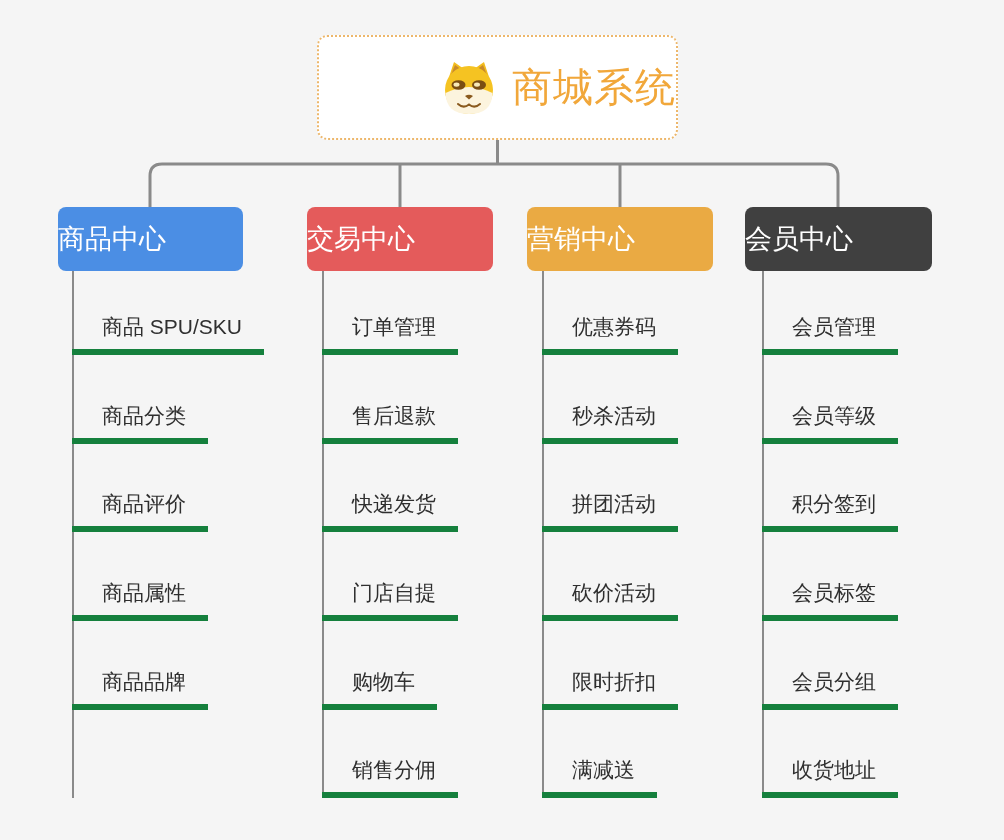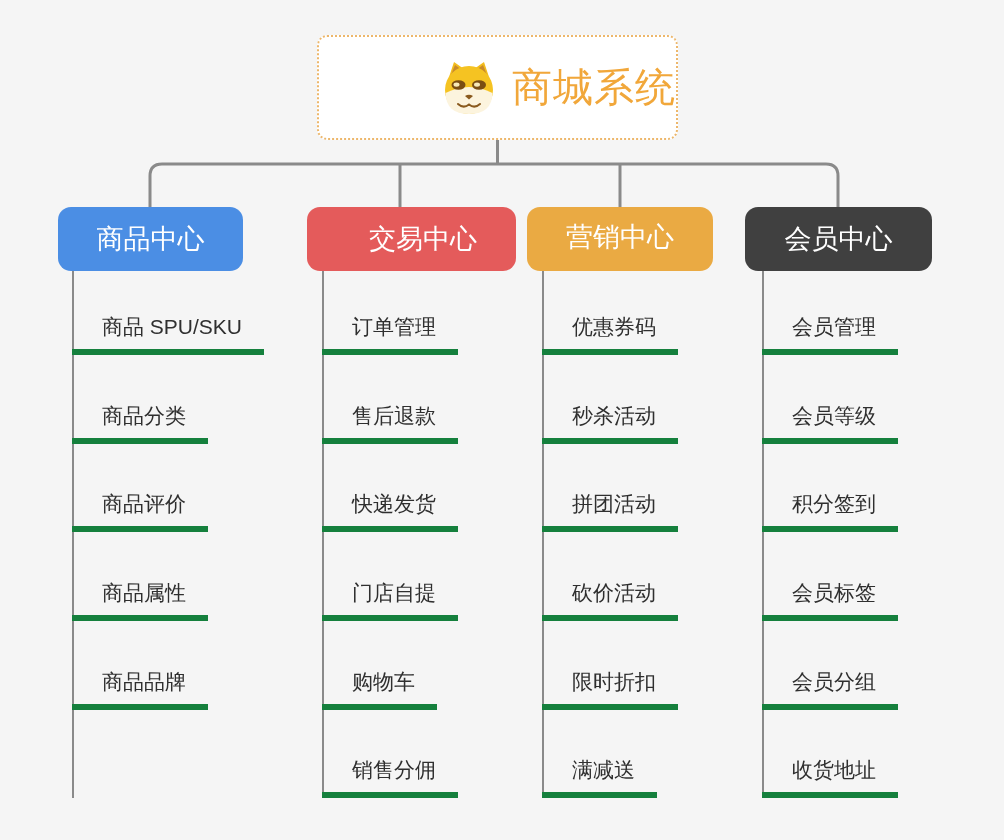--- a/index.html
+++ b/index.html
@@ -22,25 +22,25 @@
     position:absolute;left:317px;top:35px;width:361px;height:105px;
     background:#FFFFFF;border:2px dotted #EDB76B;border-radius:10px;
     box-sizing:border-box;
     display:flex;align-items:center;justify-content:flex-end;gap:14px;
     z-index:2;
   }
   .root-title{font-size:40px;letter-spacing:1px;}
 
   .branch{
     position:absolute;top:207px;height:64px;line-height:64px;
-    text-align:center;color:#FFFFFF;font-size:27px;
-    border-radius:13px;z-index:2;
+    text-align:left;color:#FFFFFF;font-size:27px;
+    border-radius:8px;z-index:2;
   }
   .branch.c1{left:58px;width:185px;}
-  .branch.c2{left:307px;width:186px;padding-left:23px;}
+  .branch.c2{left:307px;width:186px;}
   .branch.c3{left:527px;width:186px;}
   .branch.c4{left:745px;width:187px;}
 
   .leaves{
     position:absolute;top:266.5px;z-index:1;
     display:flex;flex-direction:column;align-items:flex-start;
   }
   .leaves.c1{left:72px;} .leaves.c2{left:322px;justify-content:center;} .leaves.c3{left:542px;} .leaves.c4{left:762px;}
   .leaf{
     box-sizing:border-box;
@@ -88,21 +88,21 @@
         <ellipse cx="37" cy="25.6" rx="3" ry="2.2" fill="#F7E9B8"></ellipse>
         <path d="M25 37 Q29 34.5 33 37 L29 40.5 Z" fill="#8A5A1E"></path>
         <path d="M18 45 Q23.5 50 29 45.5 Q34.5 50 40 45" stroke="#8A5A1E" stroke-width="2" fill="none" stroke-linecap="round"></path>
       </svg>
     </span>
     <span class="root-title" style="color: rgb(241, 167, 58);">商城系统</span>
   </div>
 
   <div class="branch c1" style="background-color: rgb(75, 142, 228);">商品中心</div>
   <div class="branch c2" style="background-color: rgb(228, 91, 91);">交易中心</div>
-  <div class="branch c3" style="background-color: rgb(234, 170, 67); font-family: Liberation Mono, monospace;">营销中心</div>
+  <div class="branch c3" style="background-color: rgb(234, 170, 67);">营销中心</div>
   <div class="branch c4" style="background-color: #404040;">会员中心</div>
 
   <div class="leaves c1">
       <div class="leaf">
         <span>商品 SPU/SKU</span>
       </div>
       <div class="leaf">
         <span>商品分类</span>
       </div>
       <div class="leaf">

